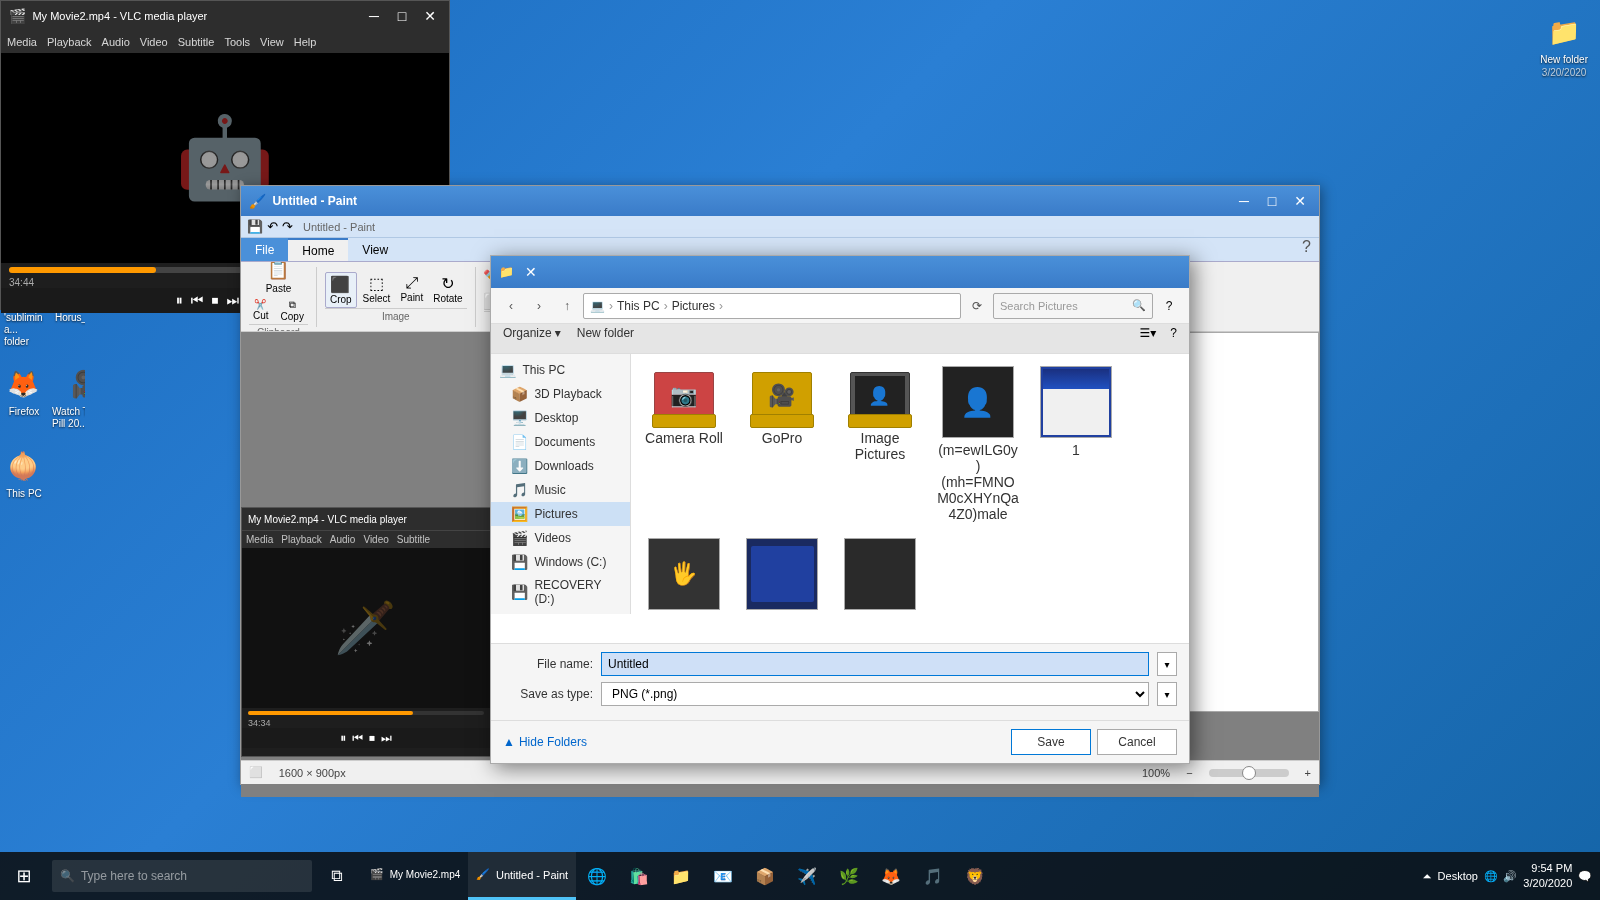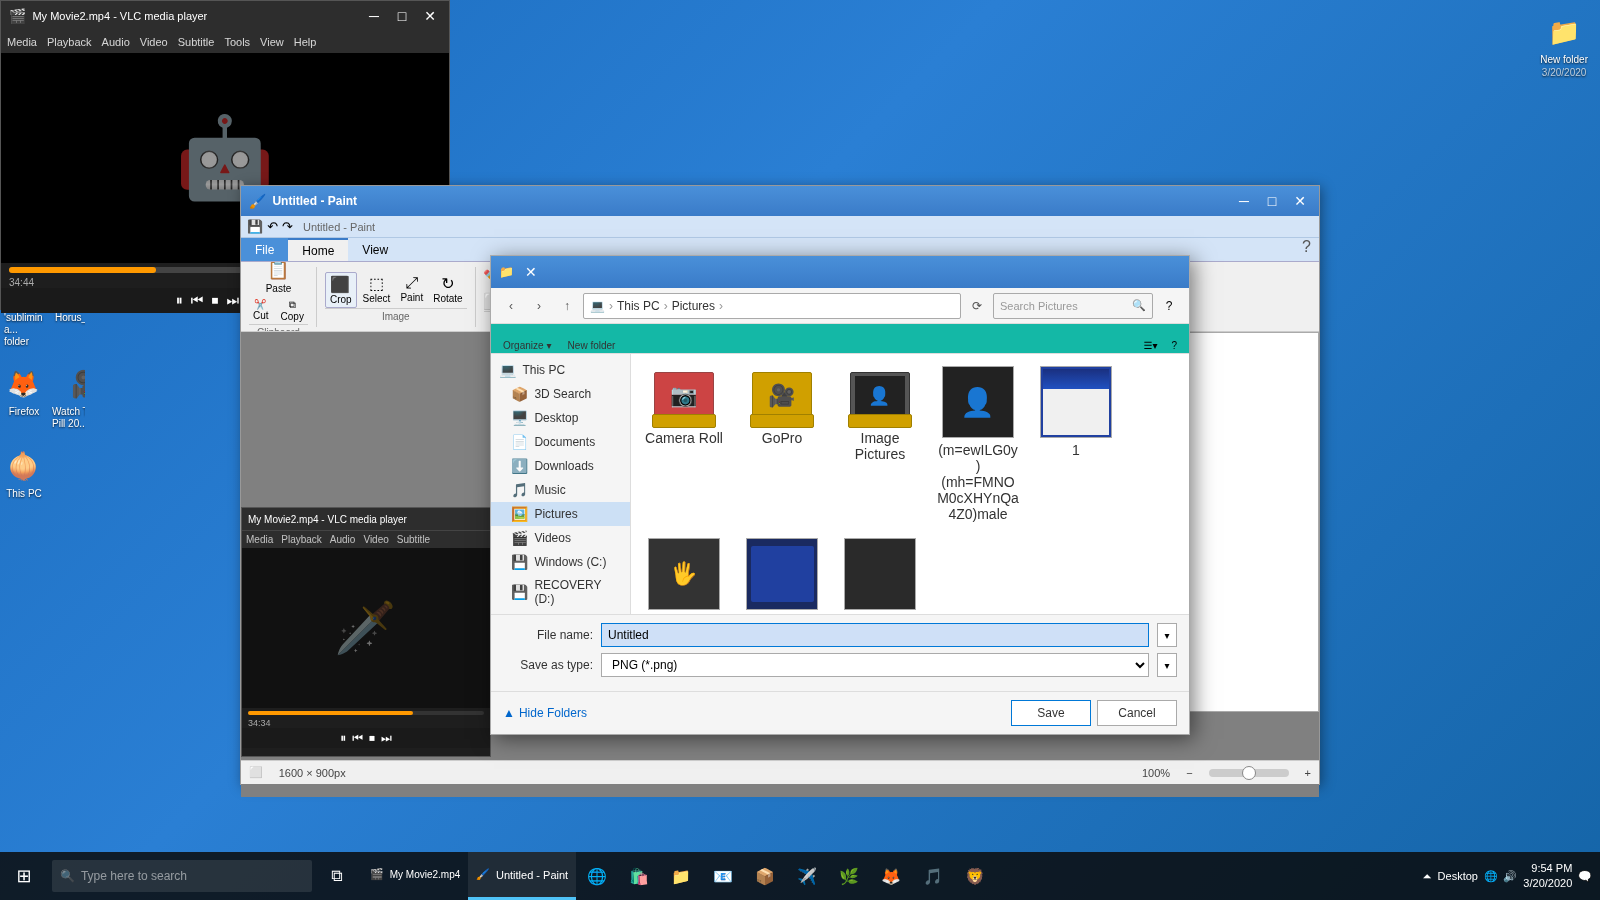--- a/index.html
+++ b/index.html
@@ -328,27 +328,27 @@
       border-radius: 2px;
       display: flex;
       align-items: center;
       padding: 0 6px;
       font-size: 11px;
       color: #999;
       gap: 4px;
     }
     .dialog-toolbar2 {
       height: 30px;
-      background: #14b8a6;
+      background: #e5e5e5;
       border-bottom: 1px solid #ddd;
       display: flex;
-      align-items: flex-end;
+      align-items: flex-start;
       padding: 0 8px;
       gap: 6px;
-      font-size: 10px;
+      font-size: 12px;
     }
     .organize-btn {
       cursor: pointer;
       color: #333;
       display: flex;
       align-items: center;
       gap: 3px;
       padding: 2px 4px;
       border-radius: 2px;
     }
@@ -426,20 +426,21 @@
       color: #333;
       text-align: center;
       word-break: break-word;
       max-width: 86px;
     }
 
     .dialog-footer {
       border-top: 1px solid #ddd;
       padding: 8px 12px;
       background: #f5f5f5;
+      margin-top: 29px;
     }
     .dialog-row {
       display: flex;
       align-items: center;
       gap: 8px;
       margin-bottom: 6px;
     }
     .dialog-label {
       width: 90px;
       font-size: 12px;
@@ -880,21 +881,21 @@
 
   <div class="dialog-body">
 
     <div class="dialog-sidebar">
       <div class="sidebar-item">
         <span class="folder-icon">💻</span>
         <span>This PC</span>
       </div>
       <div class="sidebar-item" style="padding-left:20px;">
         <span class="folder-icon" style="color:#4a90d9;">📦</span>
-        <span>3D Search</span>
+        <span>3D Playback</span>
       </div>
       <div class="sidebar-item" style="padding-left:20px;">
         <span class="folder-icon" style="color:#4a90d9;">🖥️</span>
         <span>Desktop</span>
       </div>
       <div class="sidebar-item" style="padding-left:20px;">
         <span class="folder-icon" style="color:#4a90d9;">📄</span>
         <span>Documents</span>
       </div>
       <div class="sidebar-item" style="padding-left:20px;">

